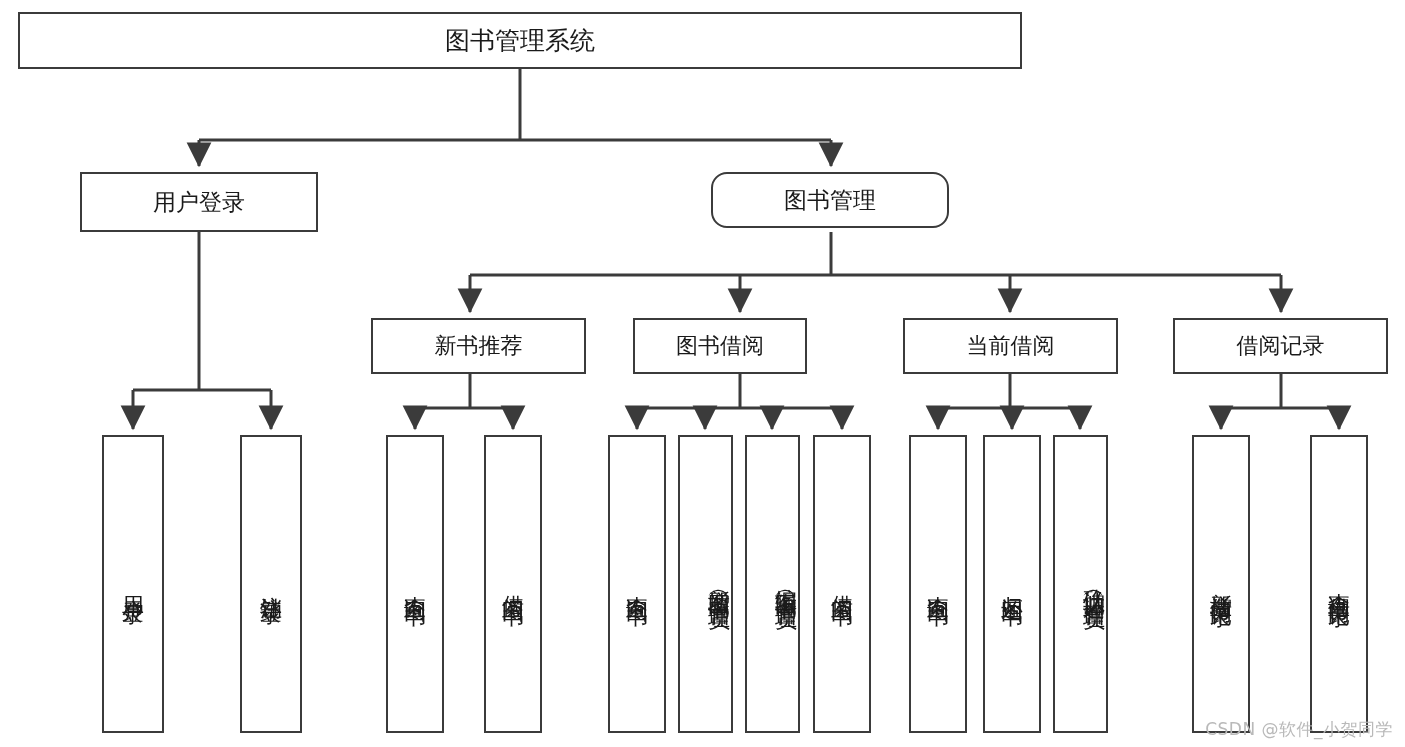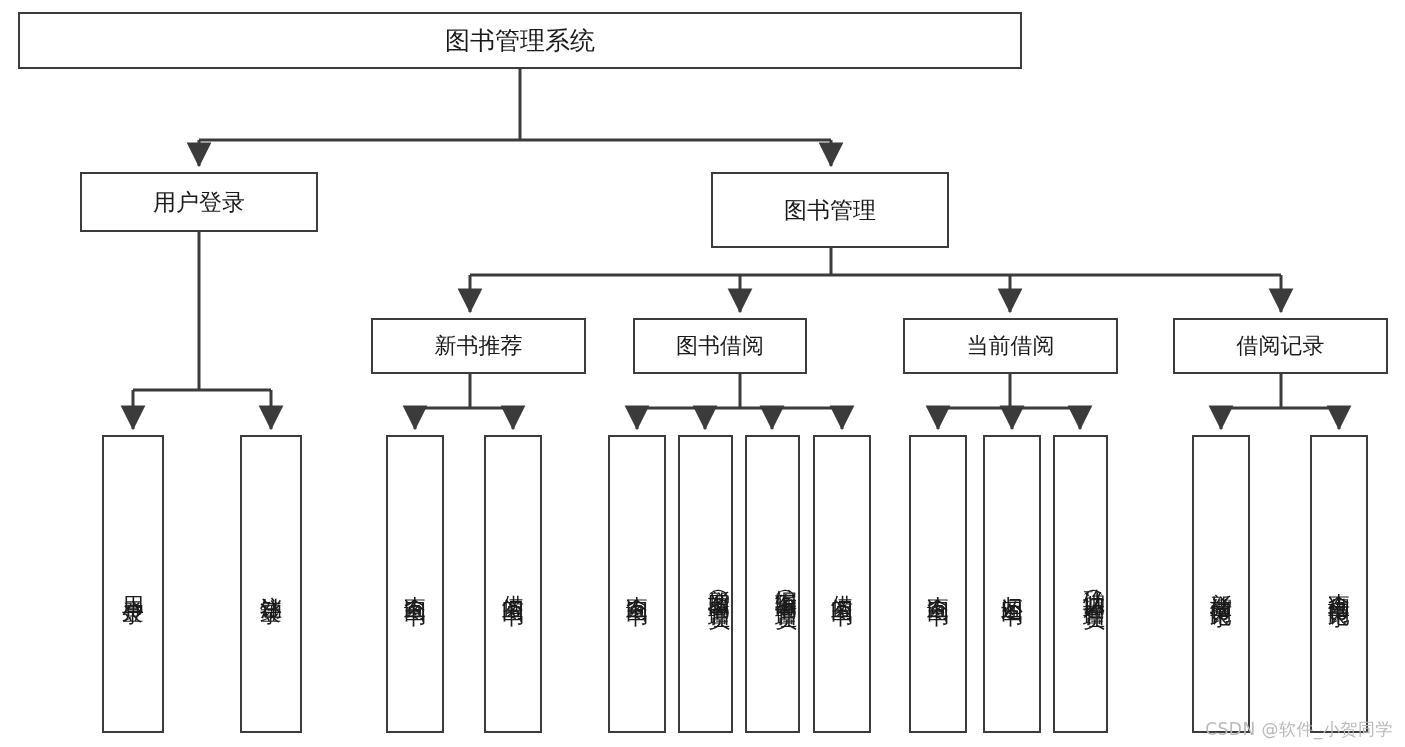--- a/index.html
+++ b/index.html
@@ -134,21 +134,21 @@
     </g>
   </svg>
 
   <div class="node root" style="left: 18px; top: 12px; width: 1004px; height: 57px;">
     <span>图书管理系统</span>
   </div>
 
   <div class="node l1" style="left: 80px; top: 172px; width: 238px; height: 60px;">
     <span>用户登录</span>
   </div>
-  <div class="node l1" style="left: 711px; top: 172px; width: 238px; height: 76px;">
+  <div class="node l1" style="left: 711px; top: 172px; width: 238px; height: 56px; border-radius: 16px;">
     <span>图书管理</span>
   </div>
 
   <div class="node l2" style="left: 363px; top: 318px; width: 215px; height: 56px; margin-left: 8px;">
     <span>新书推荐</span>
   </div>
   <div class="node l2" style="left: 633px; top: 318px; width: 174px; height: 56px;">
     <span>图书借阅</span>
   </div>
   <div class="node l2" style="left: 903px; top: 318px; width: 215px; height: 56px;">

